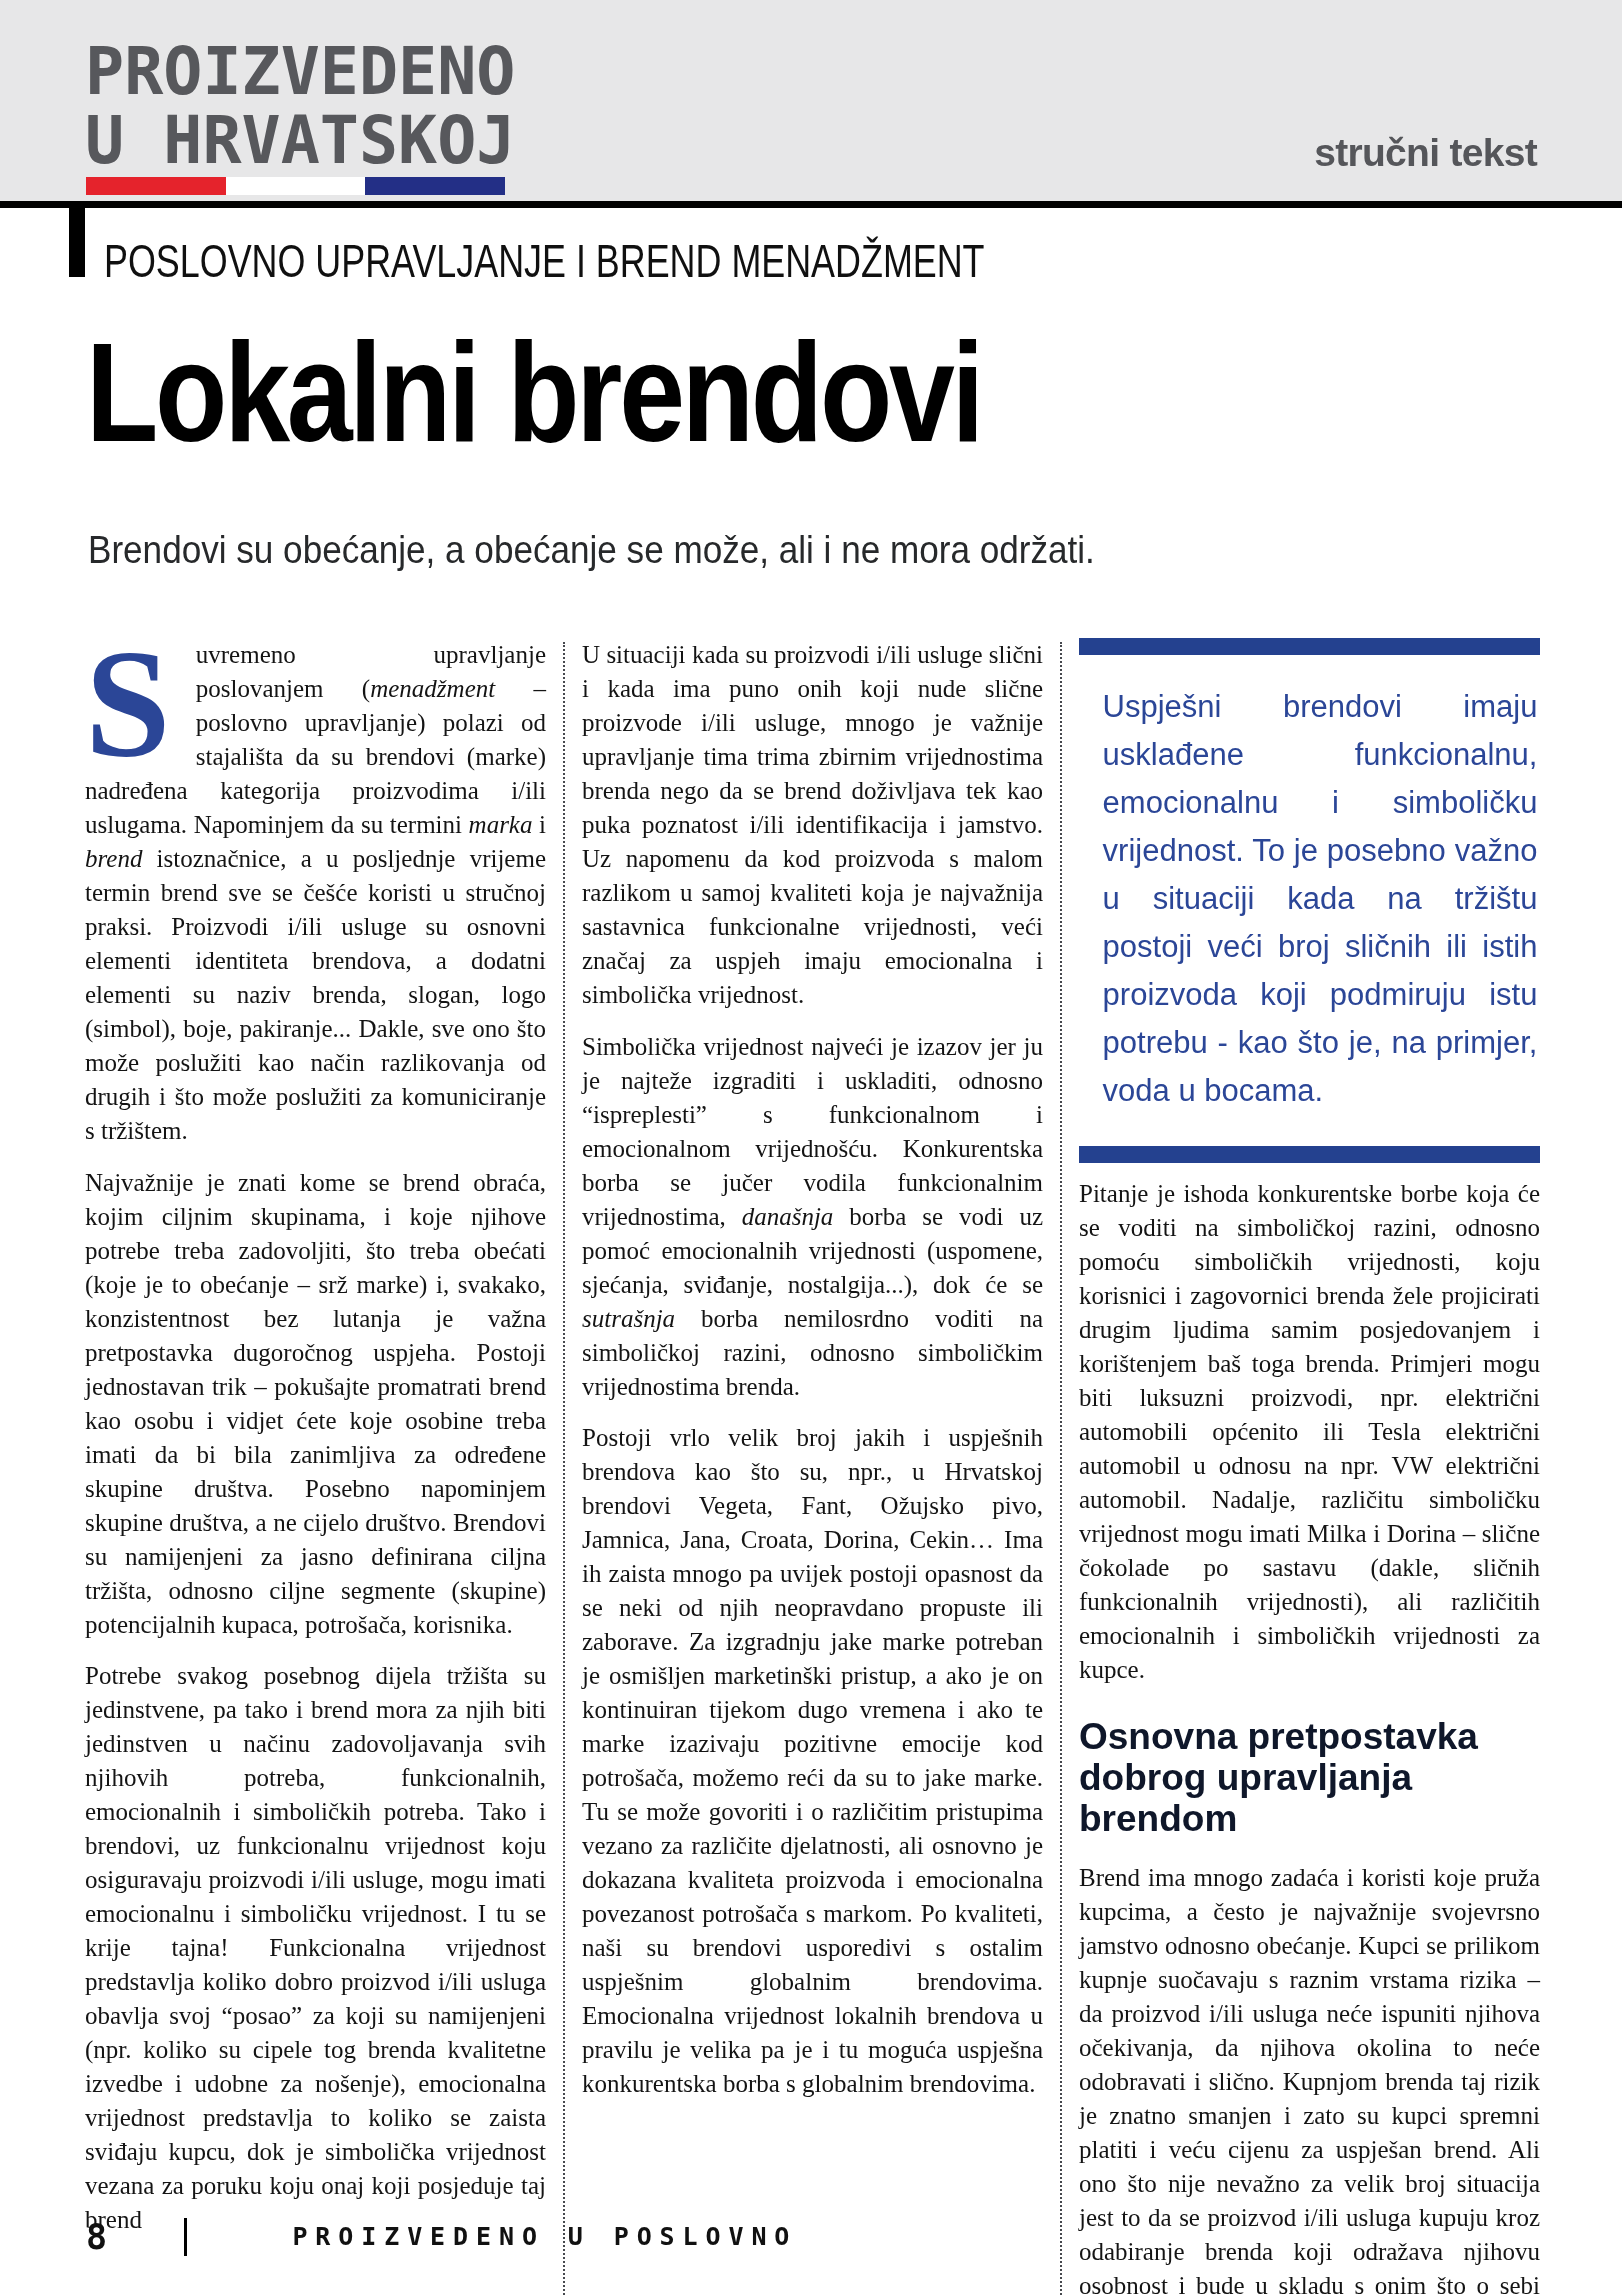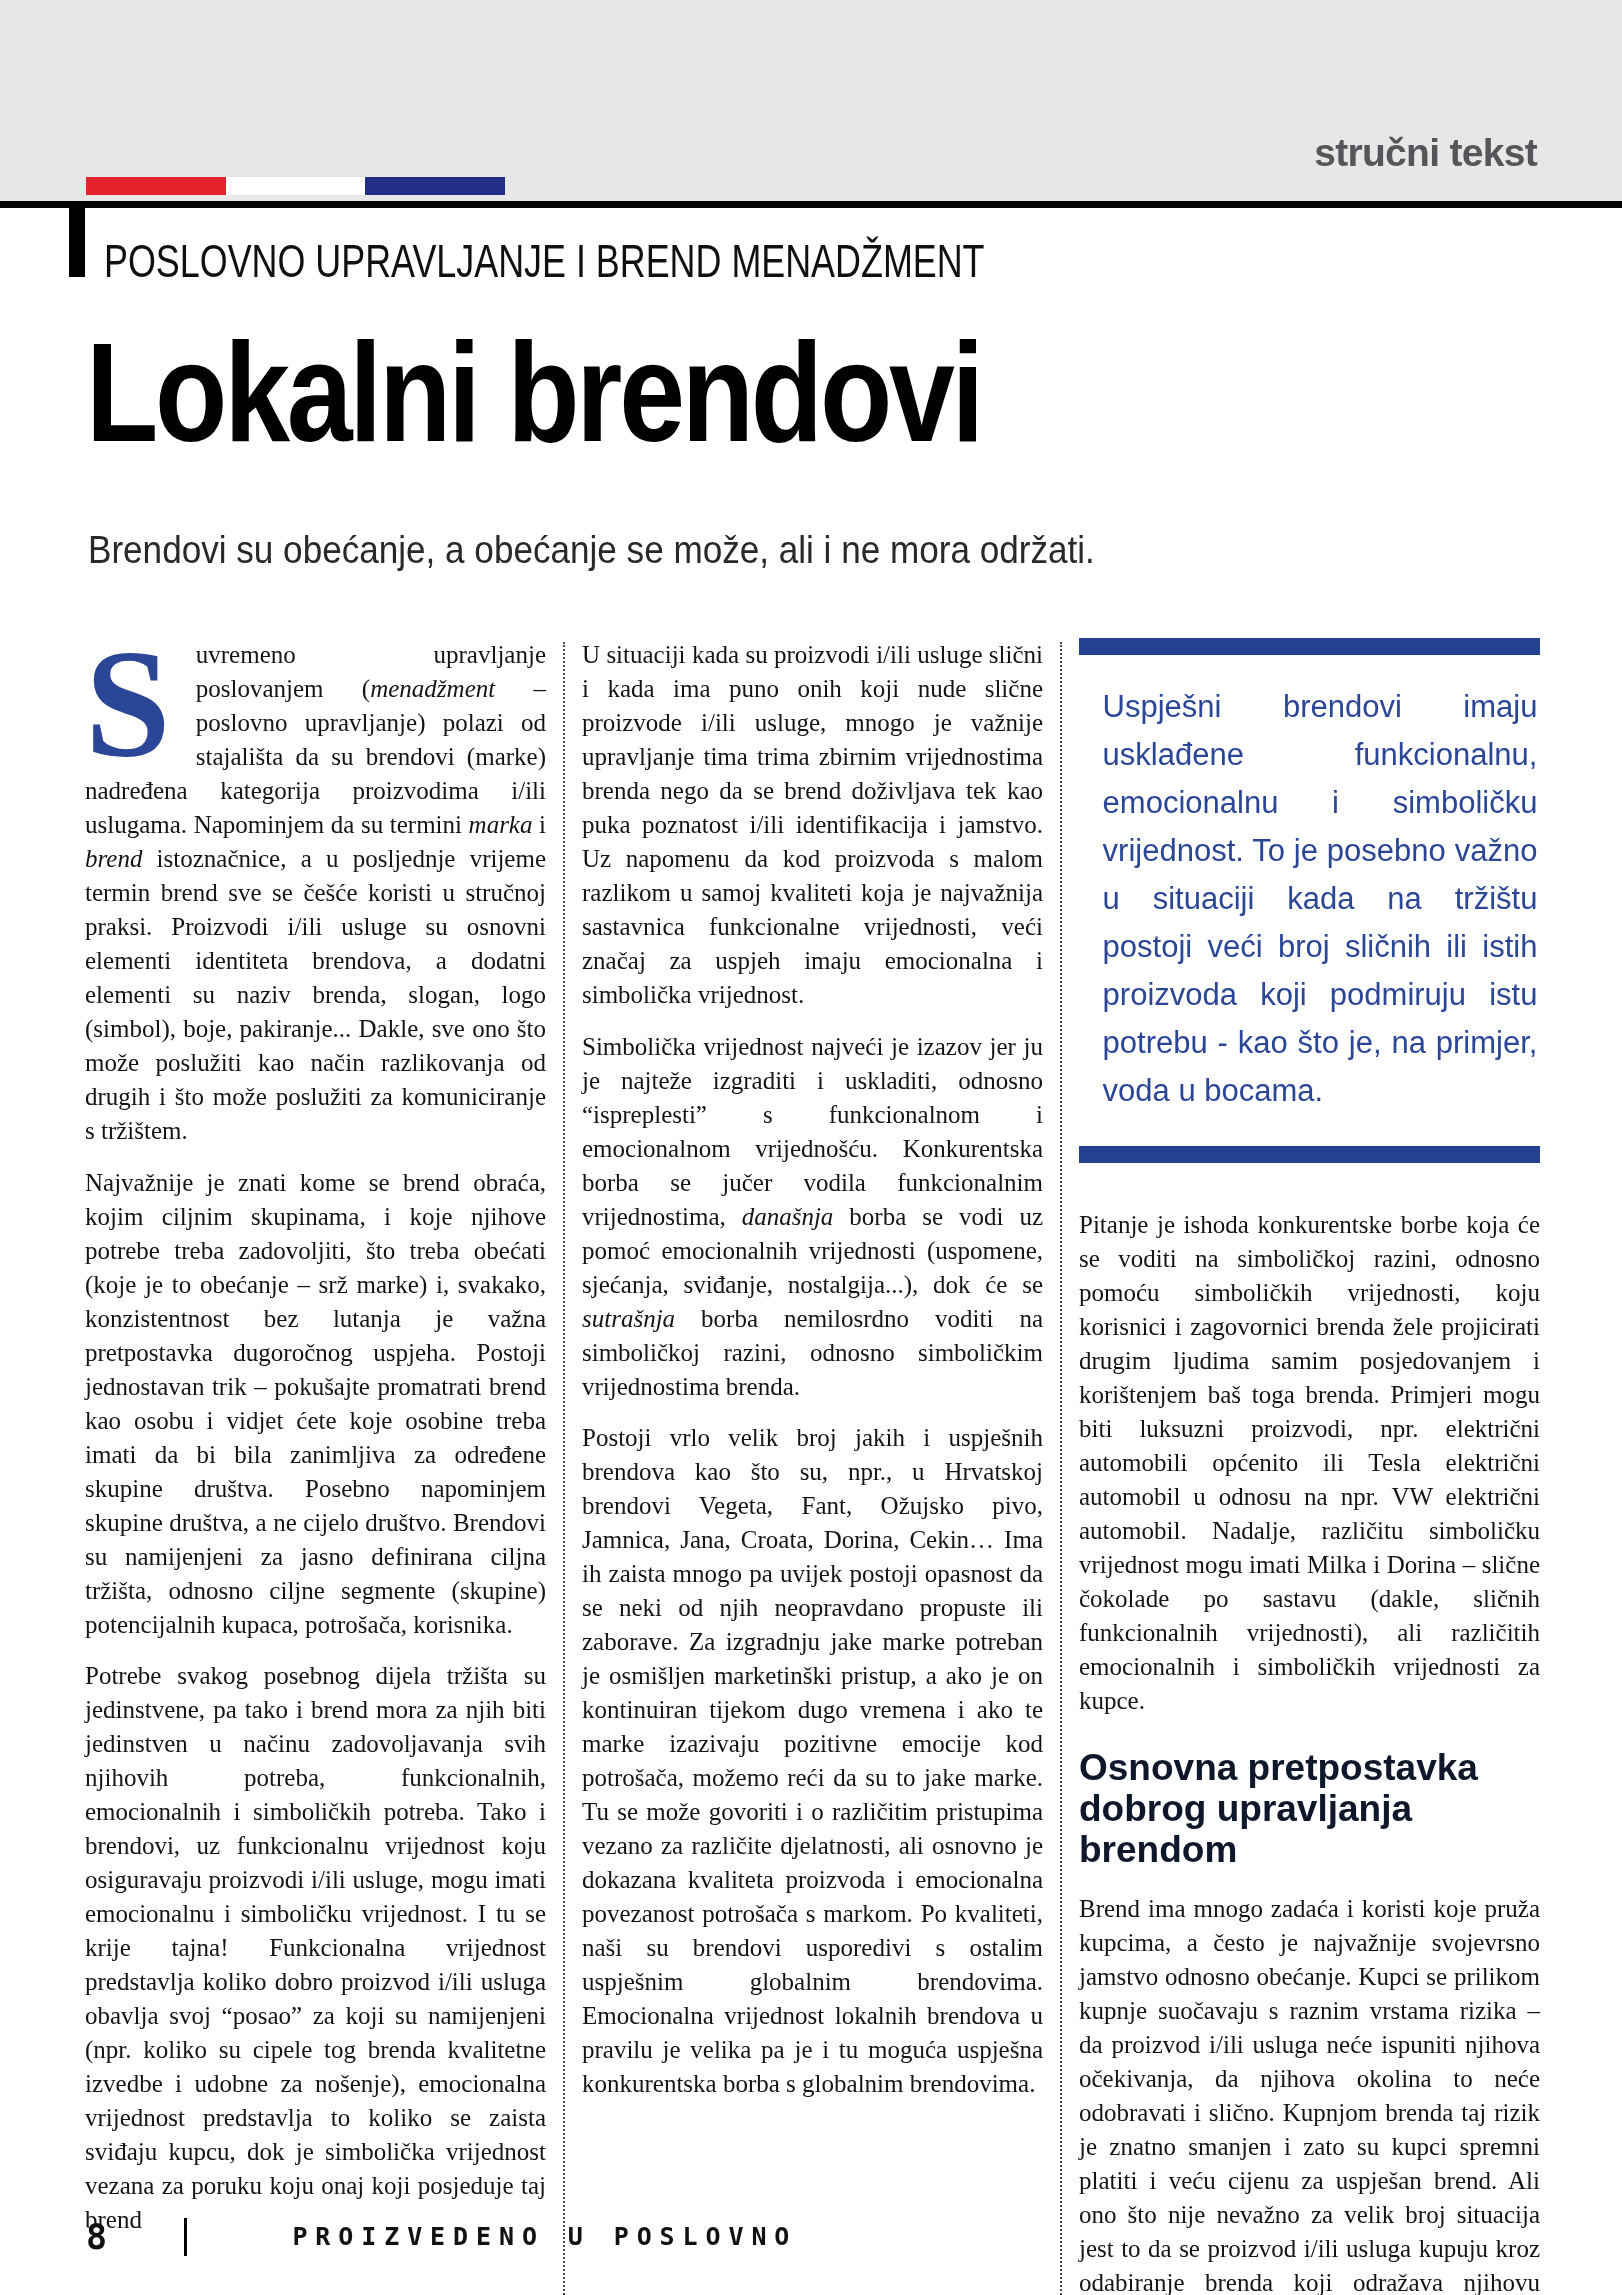--- a/index.html
+++ b/index.html
@@ -104,21 +104,21 @@
     font-family:"Liberation Serif", serif;
     font-weight:bold;
     font-size:154px;line-height:122px;
     color:var(--accent-blue);
   }
   
   .pull-quote{
     border-top:17.7px solid var(--bar-blue);
     border-bottom:17.7px solid var(--bar-blue);
     padding:27.5px 2.6px 31px 23.6px;
-    margin-bottom:45px;
+    margin-bottom:14px;
   }
   .pull-quote-text{
     font-family:"Liberation Sans", sans-serif;
     font-size:31px;line-height:48px;
     color:var(--accent-blue);
     text-align:justify;
   }
   
   .section-subheading{
     font-family:"Liberation Sans", sans-serif;
@@ -140,20 +140,24 @@
     font-size:25px;font-weight:bold;letter-spacing:7.9px;line-height:26px;
   }
   i{font-style:italic;}
 </style>
 </head>
 <body>
 
 <div class="page">
 
   <div class="header-band">
+    <div class="logo">
+      <div>PROIZVEDENO</div>
+      <div>U HRVATSKOJ</div>
+    </div>
     <div class="flag">
       <div class="flag-red"></div>
       <div class="flag-white"></div>
       <div class="flag-blue"></div>
     </div>
     <div class="tagline">stručni tekst</div>
   </div>
   <div class="top-rule"></div>
 
   <div class="kicker-row">

